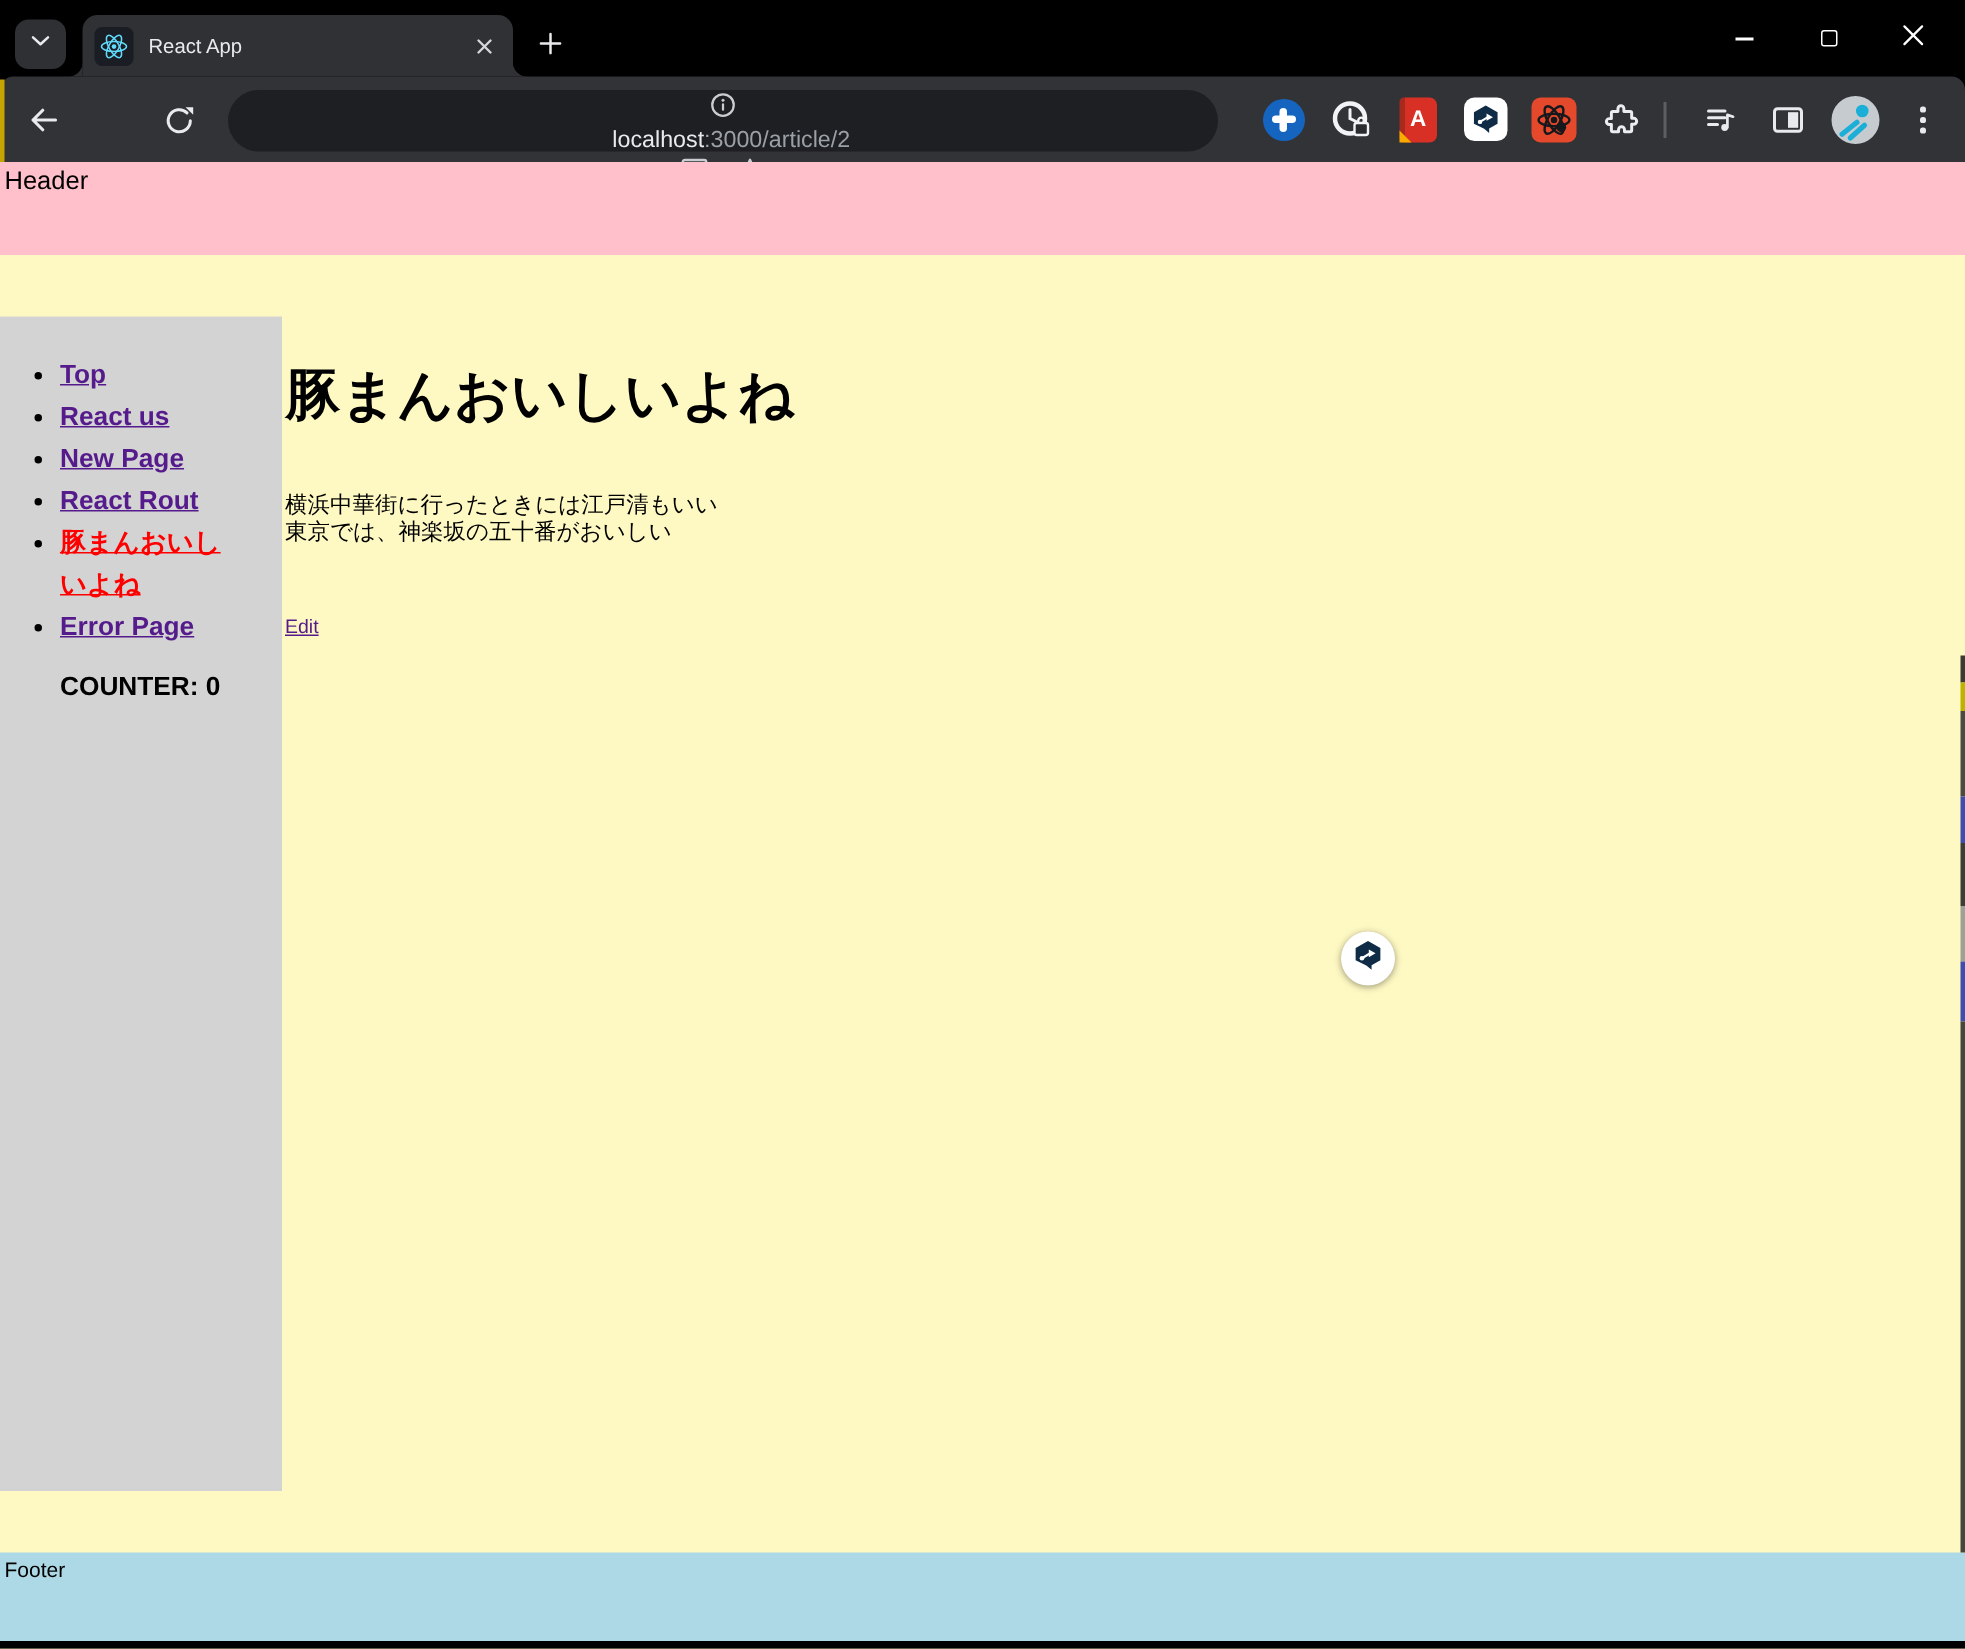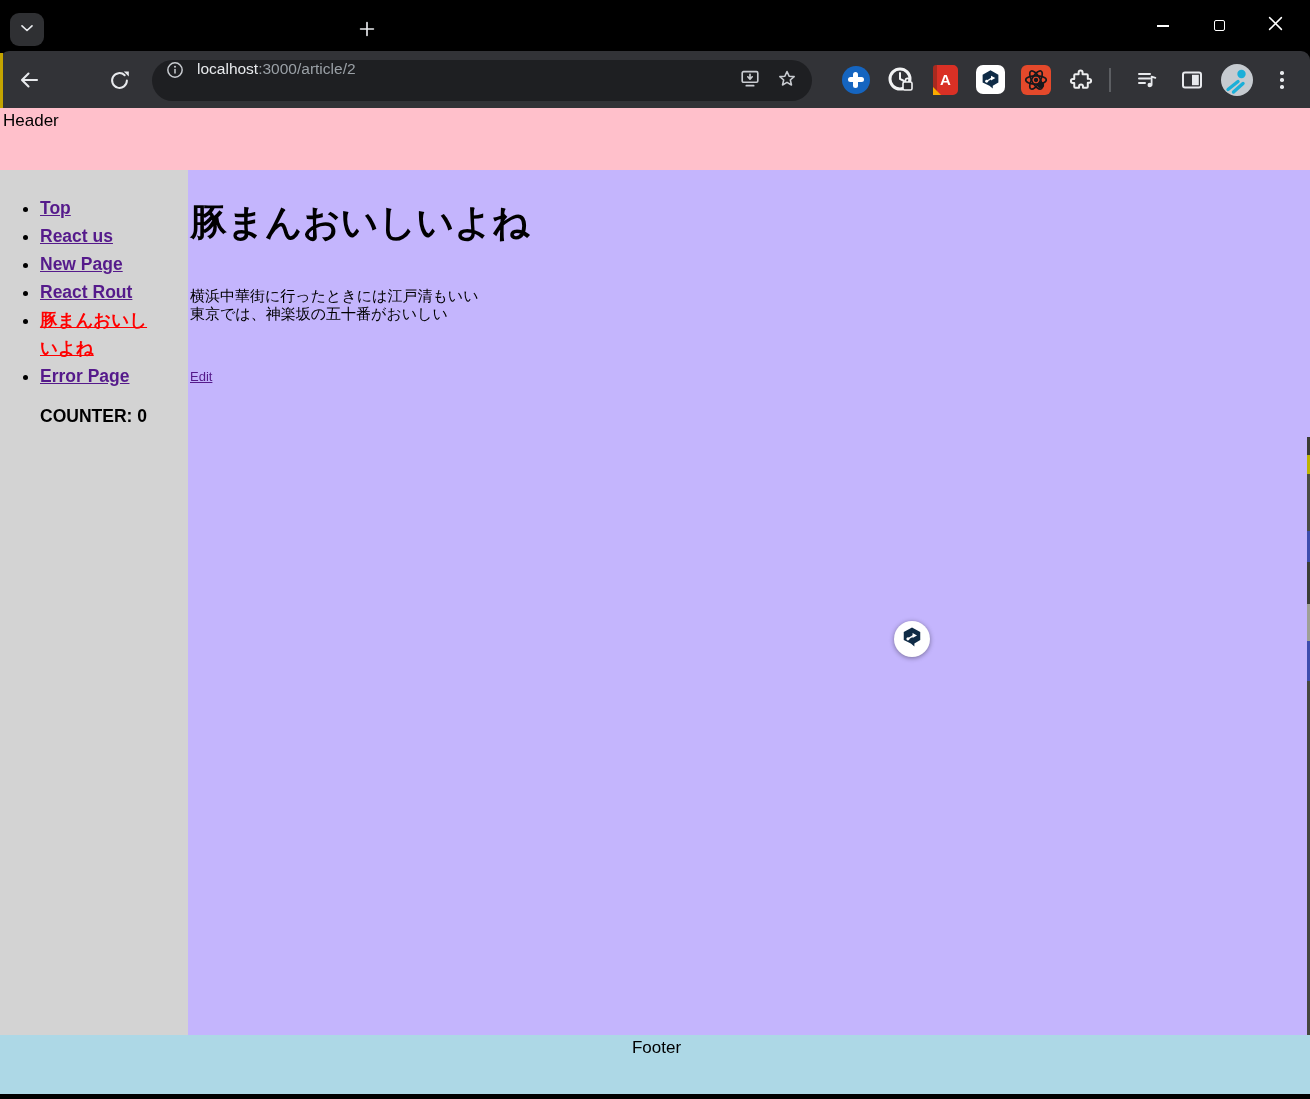--- a/index.html
+++ b/index.html
@@ -25,21 +25,21 @@
   .win-controls { position: absolute; right: 7px; top: 0; height: 51px; display: flex; }
   .win-btn { width: 56px; height: 51px; display: flex; align-items: center; justify-content: center; }
   .min-glyph { width: 12px; height: 2px; background: #fff; }
   .max-glyph { width: 11px; height: 11px; border: 1.6px solid #fff; border-radius: 2px; }
 
   
   .toolbar { position: absolute; top: 51px; left: 0; width: 100%; height: 57px; background: #323337;
     border-radius: 9px 9px 0 0; }
   .nav-btn { position: absolute; top: 16px; width: 26px; height: 26px; display: flex; align-items: center; justify-content: center; }
   .omnibox { position: absolute; left: 152px; top: 9px; width: 660px; height: 41px; background: #1E1F22;
-    border-radius: 21px; display: flex; padding: 0 14px 0 13px; }
+    border-radius: 21px; display: flex; align-items: center; padding: 0 14px 0 13px; flex-direction: column; }
   .omni-url { font-size: 15.5px; margin-left: 12px; flex: 1; white-space: nowrap; }
   .omni-host { color: #E8EAED; }
   .omni-path { color: #9AA0A6; }
   .omni-right { display: flex; align-items: center; gap: 15px; }
   .ext-row { position: absolute; left: 840px; top: 13px; display: flex; gap: 14px; align-items: center; }
   .ext-slot { width: 31px; height: 31px; display: flex; align-items: center; justify-content: center; }
   .toolbar-sep { position: absolute; left: 1109px; top: 17px; width: 2px; height: 24px; background: #5C5E62; }
   .right-row { position: absolute; left: 1131px; top: 13px; display: flex; gap: 13px; align-items: center; }
   .right-slot { width: 32px; height: 32px; display: flex; align-items: center; justify-content: center; }
   .blue-plus-ext { width: 28px; height: 28px; border-radius: 50%; background: #1565C0; position: relative; }
@@ -56,35 +56,35 @@
     display: flex; align-items: center; justify-content: center; }
   .devtools-tile { width: 30px; height: 30px; border-radius: 6px; background: #E4492B;
     display: flex; align-items: center; justify-content: center; }
   .avatar-circle { width: 32px; height: 32px; border-radius: 50%; background: #C6CBD0; overflow: hidden;
     display: flex; align-items: center; justify-content: center; }
   .dots { display: flex; flex-direction: column; gap: 3.5px; }
   .dots i { width: 3.5px; height: 3.5px; border-radius: 50%; background: #E8EAED; }
 
   
   .page { position: absolute; top: 108px; left: 0; width: 1310px; height: 986px;
-    display: flex; flex-direction: column; background: #c4b5fd; color: #000; }
+    display: flex; flex-direction: column; background: #fef9c3; color: #000; gap: 41px; }
   .site-header { height: 62px; padding: 3px 0 0 3px; font-size: 17px; flex: none; }
   .content-row { flex: 1; display: flex; min-height: 0; }
   .sidebar { width: 188px; flex: none; font-weight: bold; }
   .sidebar ul { margin: 24px 0 0; padding: 0 30px 0 40px; font-size: 17.5px; line-height: 28px; }
   .sidebar a { text-decoration: underline; }
   .nav-link { color: #551A8B; }
   .nav-link.active { color: #FF0000; }
   .counter { margin-top: 16px; padding-left: 40px; font-size: 17.5px; }
   .main { flex: 1; padding: 10px 0 0 2px; }
   .kicker { font-size: 17.5px; }
   .article-title { margin-top: 21px; font-size: 37px; font-weight: bold; line-height: 1.2; }
   .article-body { margin-top: 42px; font-size: 15px; line-height: 17.5px; }
   .edit-link { display: inline-block; margin-top: 47px; font-size: 13px; color: #551A8B; text-decoration: underline; }
-  .site-footer { height: 59px; padding: 3px 0 0 3px; font-size: 17px; flex: none; text-align: center; }
+  .site-footer { height: 59px; padding: 3px 0 0 3px; font-size: 14px; flex: none; }
 
   .deepl-float { position: absolute; left: 894px; top: 621px; width: 36px; height: 36px; border-radius: 50%;
     background: #fff; box-shadow: 0 1px 5px rgba(0,0,0,.4); display: flex; align-items: center; justify-content: center; }
 
   
   .edge { position: absolute; z-index: 5; }
   .edge-left-yellow { left: 0; top: 53px; width: 3px; height: 55px; background: #C4A400; }
   .er { right: 0; width: 3px; }
 </style>
 </head>
@@ -94,20 +94,38 @@
 
   <div class="tabstrip">
     <div class="tab-search-btn">
       <span>
         <svg width="20" height="20" viewBox="0 0 24 24">
             <path d="M6 9.5l6 5.5 6-5.5" fill="none" stroke="#E8EAED" stroke-width="2" stroke-linecap="round" stroke-linejoin="round"></path>
           </svg>
       </span>
     </div>
 
+    <div class="tab">
+      <span class="favicon">
+        <svg width="20" height="20" viewBox="0 0 24 24">
+          <g fill="none" stroke="#61DAFB" stroke-width="1.2">
+            <ellipse cx="12" cy="12" rx="10" ry="4"></ellipse>
+            <ellipse cx="12" cy="12" rx="10" ry="4" transform="rotate(60 12 12)"></ellipse>
+            <ellipse cx="12" cy="12" rx="10" ry="4" transform="rotate(120 12 12)"></ellipse>
+          </g>
+          <circle cx="12" cy="12" r="1.9" fill="#61DAFB"></circle>
+        </svg>
+      </span>
+      <span class="tab-title">React App</span>
+      <span class="tab-close">
+        <svg width="12" height="12" viewBox="0 0 12 12">
+            <path d="M2 2l8 8M10 2l-8 8" stroke="#D4D6DA" stroke-width="1.6" stroke-linecap="round"></path>
+          </svg>
+      </span>
+    </div>
 
     <div class="newtab-btn">
       <svg width="22" height="22" viewBox="0 0 24 24">
           <path d="M12 5v14M5 12h14" stroke="#E8EAED" stroke-width="1.8" stroke-linecap="round"></path>
         </svg>
     </div>
 
     <div class="win-controls">
       <div class="win-btn">
           <span class="min-glyph"></span>

